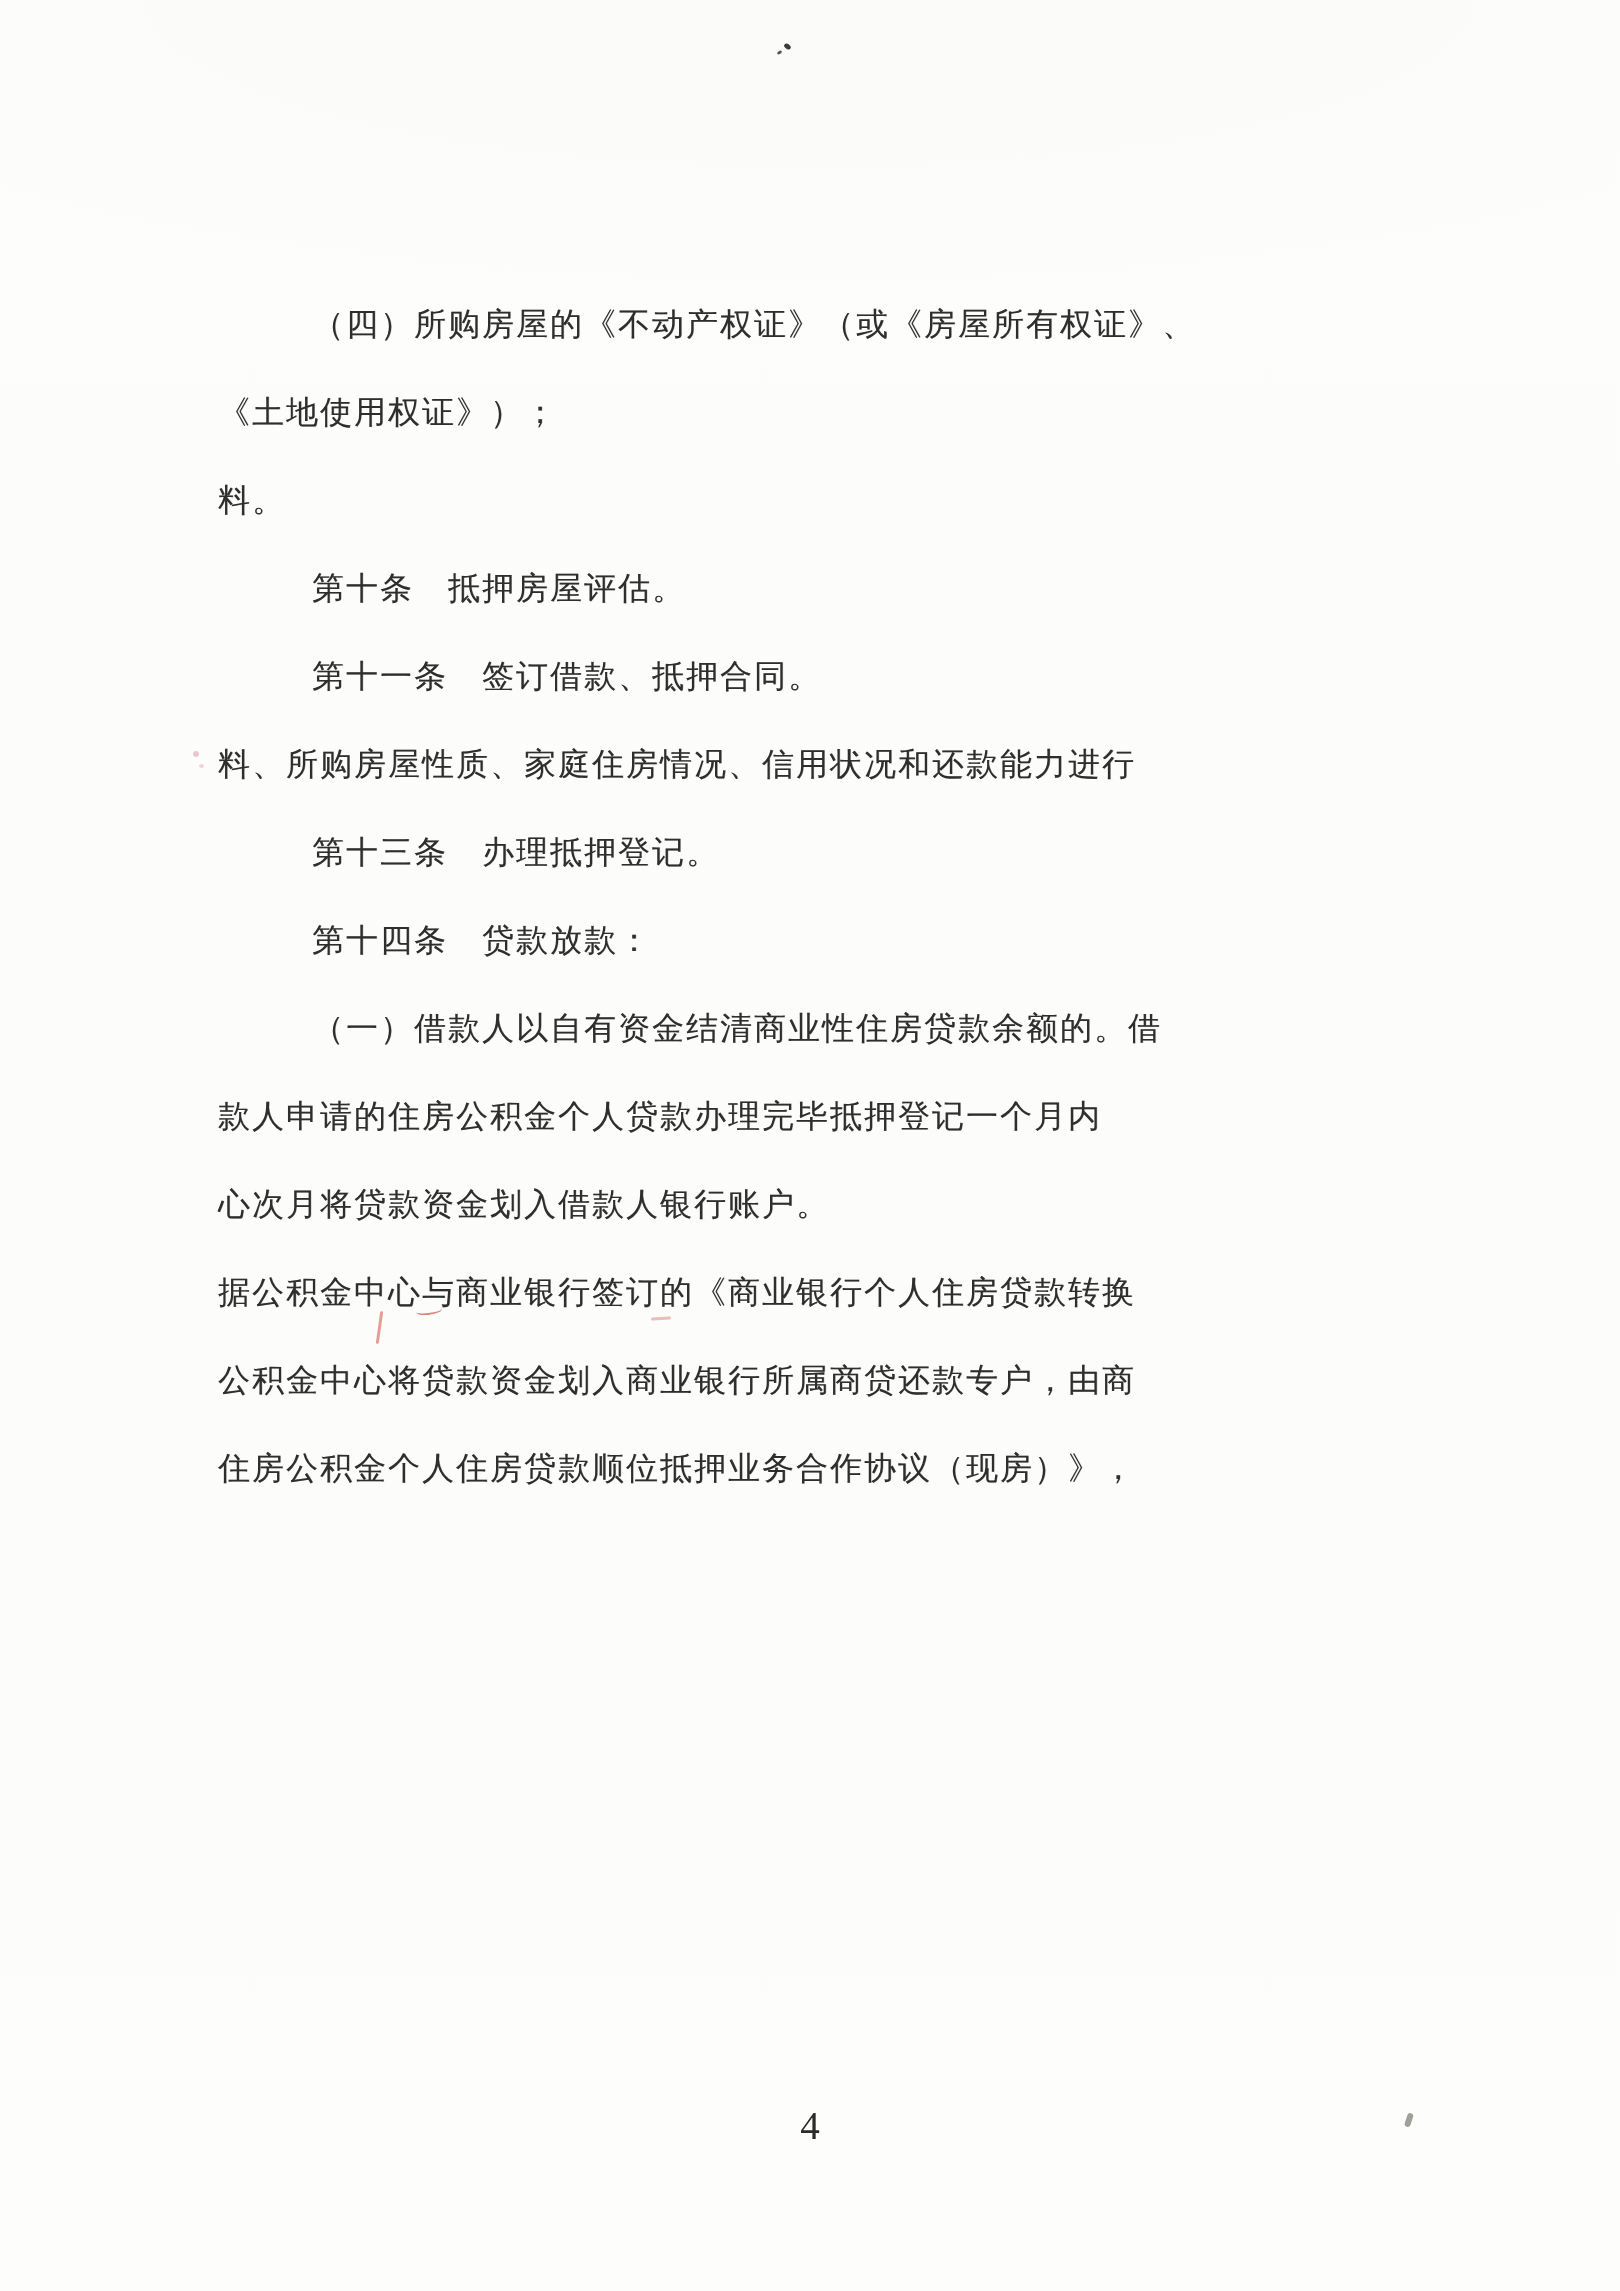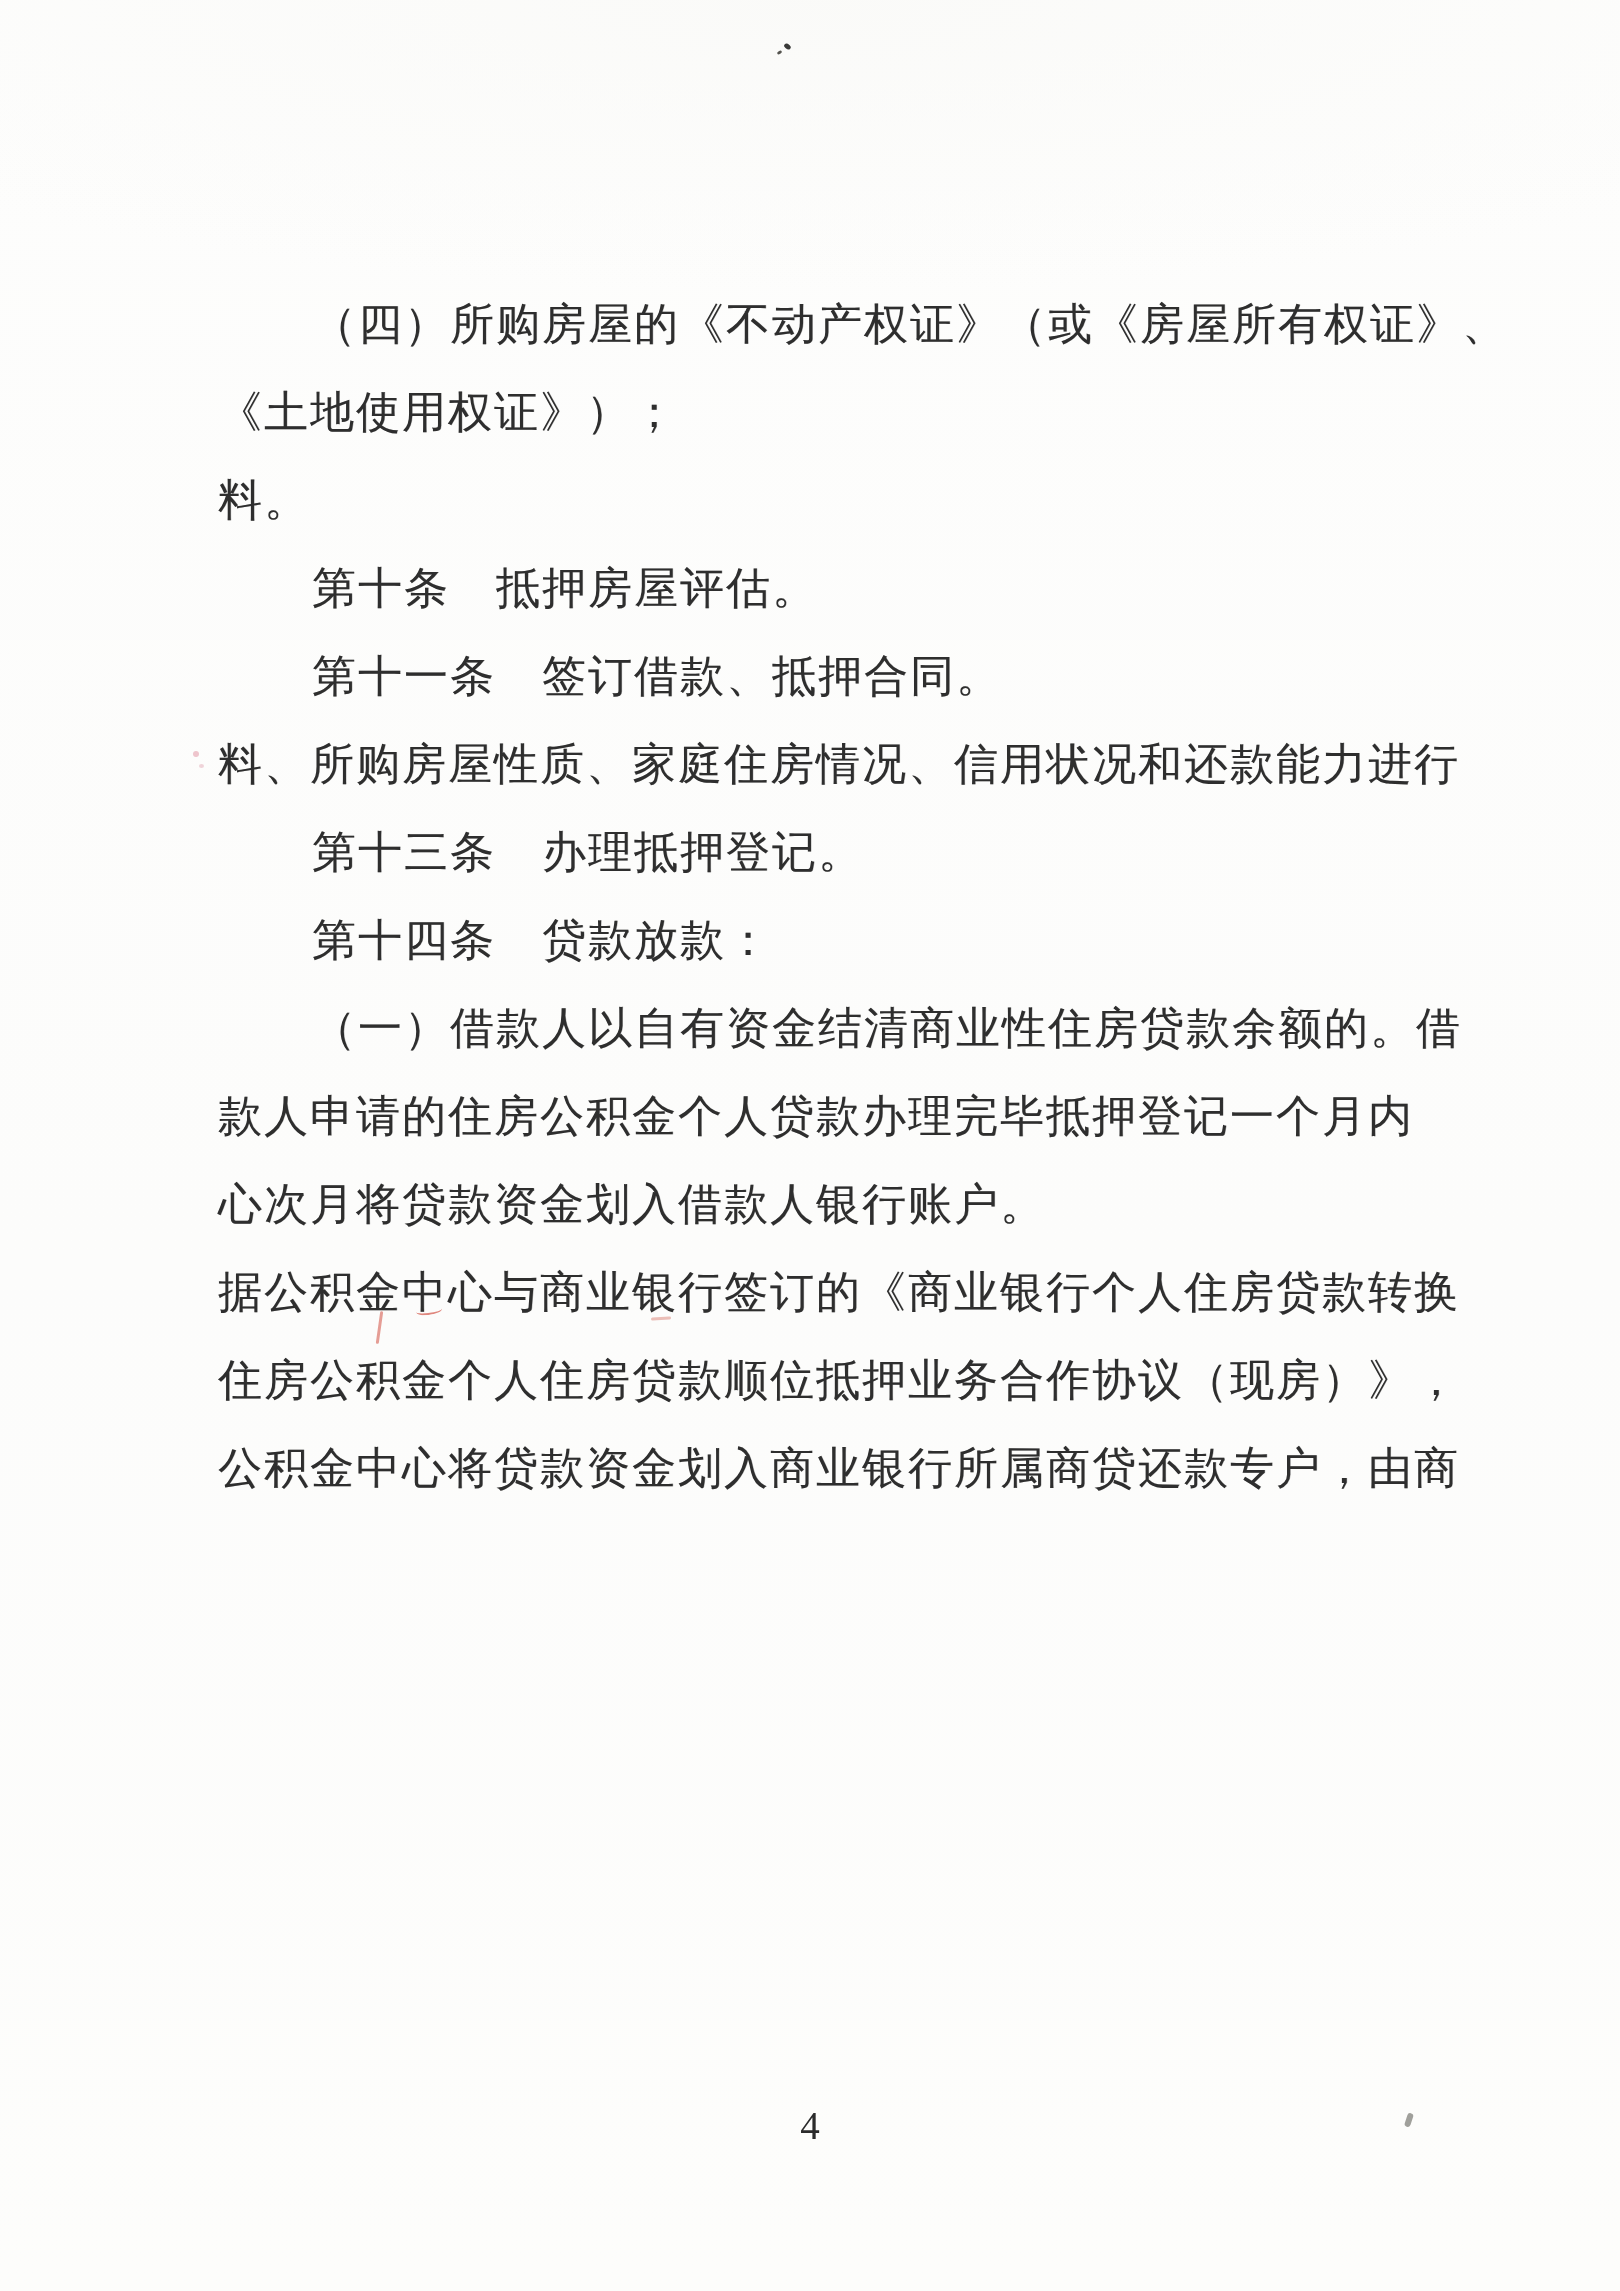--- a/index.html
+++ b/index.html
@@ -23,21 +23,21 @@
       linear-gradient(180deg, #fdfdfc 0%, #fcfcfb 55%, #fdfdfb 100%);
   }
   .text-block {
     position: absolute;
     left: 218px;
     top: 300px;
     width: 1235px;
   }
   .text-line {
     height: 88px;
-    font-size: 44px;
+    font-size: 32px;
     line-height: 49px;
     letter-spacing: 2px;
     color: #2e2e2e;
     white-space: nowrap;
     text-shadow: 0.4px 0.4px 0 rgba(46,46,46,0.35);
   }
   .text-line.indent {
     padding-left: 94px;
   }
   .page-number {
@@ -130,22 +130,22 @@
       <div class="text-line">料。</div>
       <div class="text-line indent">第十条　抵押房屋评估。</div>
       <div class="text-line indent">第十一条　签订借款、抵押合同。</div>
       <div class="text-line">料、所购房屋性质、家庭住房情况、信用状况和还款能力进行</div>
       <div class="text-line indent">第十三条　办理抵押登记。</div>
       <div class="text-line indent">第十四条　贷款放款：</div>
       <div class="text-line indent">（一）借款人以自有资金结清商业性住房贷款余额的。借</div>
       <div class="text-line">款人申请的住房公积金个人贷款办理完毕抵押登记一个月内</div>
       <div class="text-line">心次月将贷款资金划入借款人银行账户。</div>
       <div class="text-line">据公积金中心与商业银行签订的《商业银行个人住房贷款转换</div>
+      <div class="text-line">公积金中心将贷款资金划入商业银行所属商贷还款专户，由商</div>
       <div class="text-line">住房公积金个人住房贷款顺位抵押业务合作协议（现房）》，</div>
-      <div class="text-line">公积金中心将贷款资金划入商业银行所属商贷还款专户，由商</div>
     </div>
 
   <span class="artifact pink-speck-a"></span>
   <span class="artifact pink-speck-b"></span>
   <span class="artifact red-streak-a"></span>
   <span class="artifact red-squiggle"></span>
   <span class="artifact red-dash-b"></span>
 
   <div class="page-number">4</div>
 

